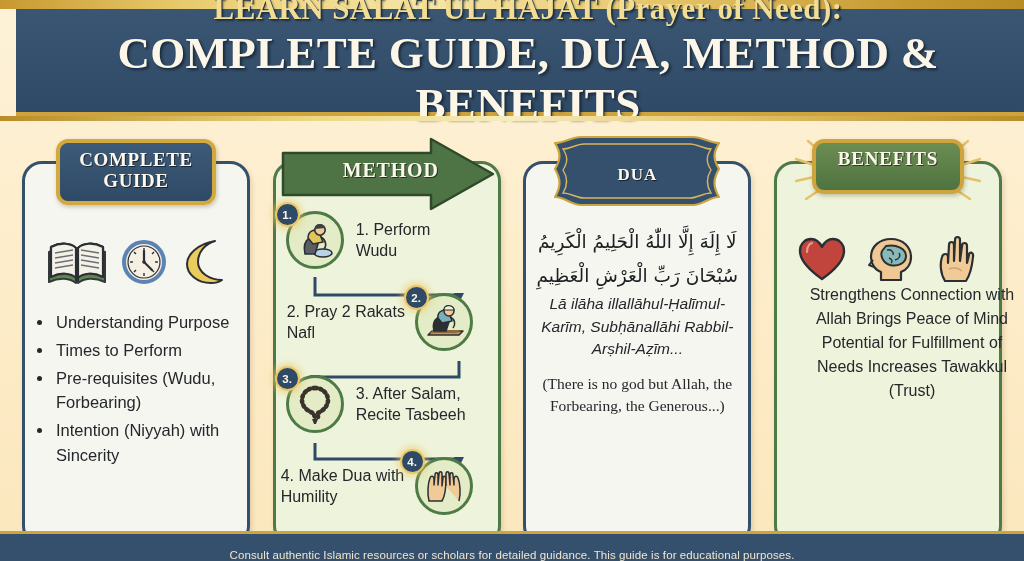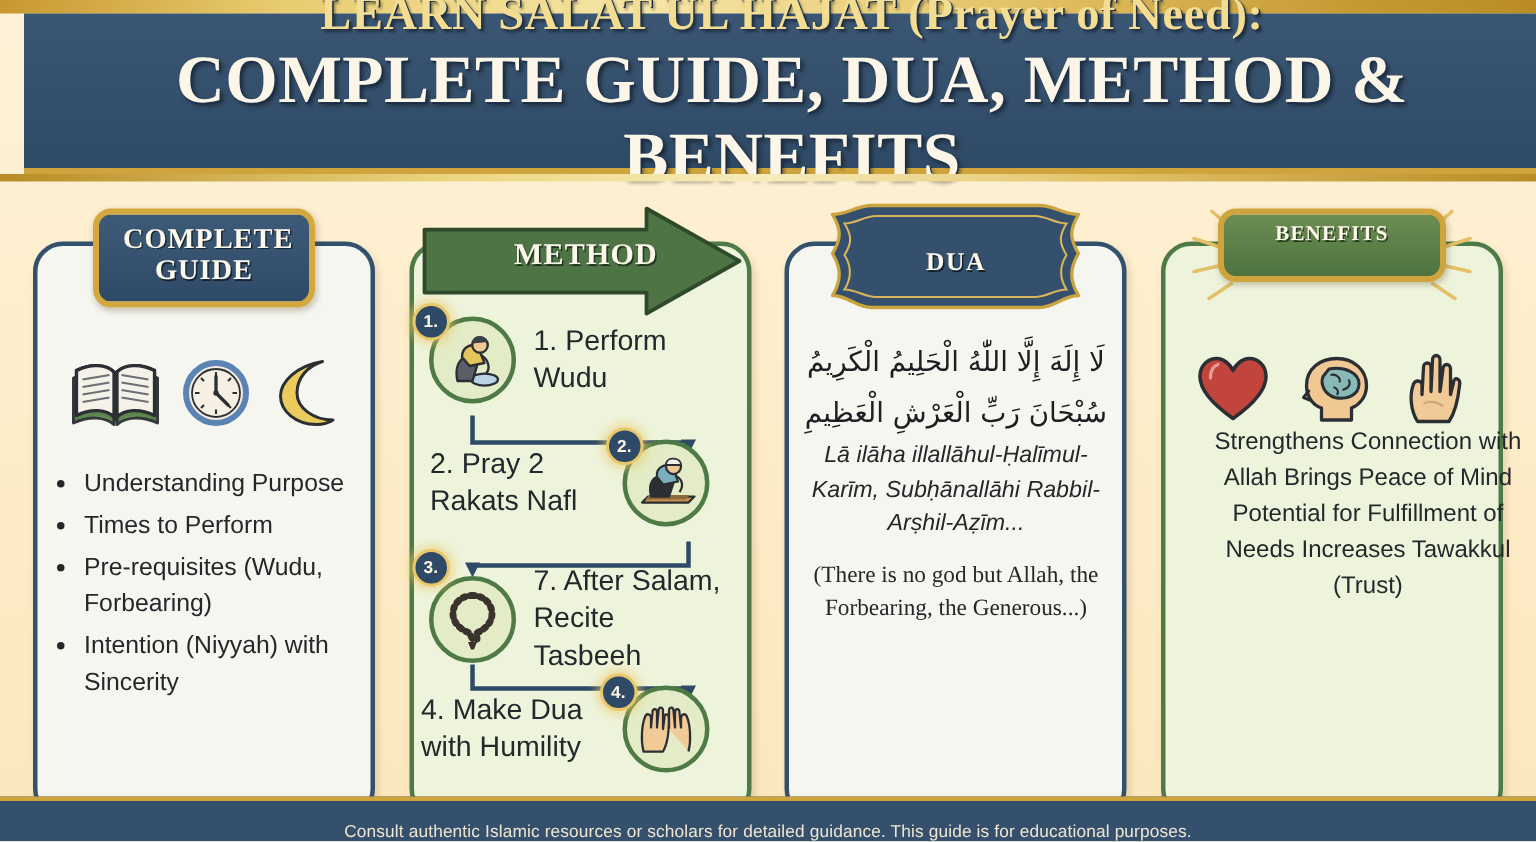--- a/index.html
+++ b/index.html
@@ -86,26 +86,26 @@
     font-weight: bold;
     color: #fdf8ec;
     text-shadow: 1px 1px 0 rgba(0,0,0,.55);
     line-height: 1.1;
     box-shadow: 1px 2px 4px rgba(90,70,30,.3);
   }
   .badge-navy {
     background: linear-gradient(180deg,#3d5a78,#2e4a66);
     border: 4px solid #d3a93f;
     font-size: 19px; letter-spacing: .6px;
-    width: 148px;
+    width: 160px;
   }
   .badge-green {
     background: linear-gradient(180deg,#6c8d52,#4f7340);
     border: 4px solid #cfa43c;
-    font-size: 14px; letter-spacing: .8px;
+    font-size: 19px; letter-spacing: .8px;
     width: 152px;
     padding: 6px 14px 20px;
   }
 
   
   .arrow-banner {
     position: absolute; z-index: 4; top: 4px; left: 8px;
     width: 216px; height: 74px;
   }
   .arrow-banner .arrow-label {
@@ -165,21 +165,21 @@
   .step-num {
     position: absolute; top: -9px; left: -11px;
     width: 25px; height: 25px; border-radius: 50%;
     background: #2f4a66;
     border: 2px solid #e8c86a;
     box-shadow: 0 0 6px 3px rgba(233,200,106,.55);
     color: #fdf6e6; font-size: 11.5px; font-weight: bold;
     display: flex; align-items: center; justify-content: center;
   }
   .step-text {
-    font-size: 19px; color: #24282b; line-height: 1.32;
+    font-size: 16px; color: #24282b; line-height: 1.32;
   }
   .connectors { position: absolute; top: 78px; left: 0; width: 228px; height: 300px; pointer-events: none; }
 
   
   .dua-body { position: absolute; top: 92px; left: 0; width: 228px; padding: 0 12px; text-align: center; }
   .arabic {
     font-family: "DejaVu Sans", sans-serif;
     direction: rtl;
     font-size: 18.5px;
     line-height: 1.85;
@@ -348,21 +348,21 @@
         <div class="step" style="top:164px; left:13px;">
           <div class="step-circle">
             <svg width="38" height="42" viewBox="0 0 38 42">
               <path d="M19 5 C27 5 32 11 32 17 C32 24 26 28 22 30 L22 34" fill="none" stroke="#3a332b" stroke-width="4.6" stroke-linecap="round" stroke-dasharray="1.6 3.4"></path>
               <path d="M19 5 C11 5 6 11 6 17 C6 24 12 28 17 30 L19 34" fill="none" stroke="#3a332b" stroke-width="4.6" stroke-linecap="round" stroke-dasharray="1.6 3.4"></path>
               <path d="M19 33 L19 37" stroke="#3a332b" stroke-width="1.6"></path>
               <path d="M16 36 L22 36 L20 41 L18 41 Z" fill="#3a332b"></path>
             </svg>
           </div>
           <div class="step-num">3.</div>
-          <div class="step-text" style="margin-left:12px; width:128px;">7. After Salam, Recite Tasbeeh</div>
+          <div class="step-text" style="margin-left:12px; width:128px;">3. After Salam, Recite Tasbeeh</div>
         </div>
 
         <div class="step" style="top:246px; left:8px;">
           <div class="step-text" style="width:128px; text-align:left;">4. Make Dua with Humility</div>
           <div class="step-circle" style="margin-left:6px;">
             <svg width="42" height="38" viewBox="0 0 42 38">
               <g fill="#f0cb97" stroke="#2b2f33" stroke-width="1.5" stroke-linejoin="round">
                 <path d="M6 34 C4 26 5 16 7 11 C8 8 11 9 11 12 L11 18 L12 8 C12 5 15 5 15 8 L15 18 L16 7 C16 4 19 4 19 7 L19 19 L20 11 C20 8 23 9 23 12 C23 20 22 29 19 34 Z"></path>
                 <path d="M36 34 C38 26 37 16 35 11 C34 8 31 9 31 12 L31 18 L30 8 C30 5 27 5 27 8 L27 18 L26 7 C26 4 23 4 23 7 L23 19"></path>
               </g>

